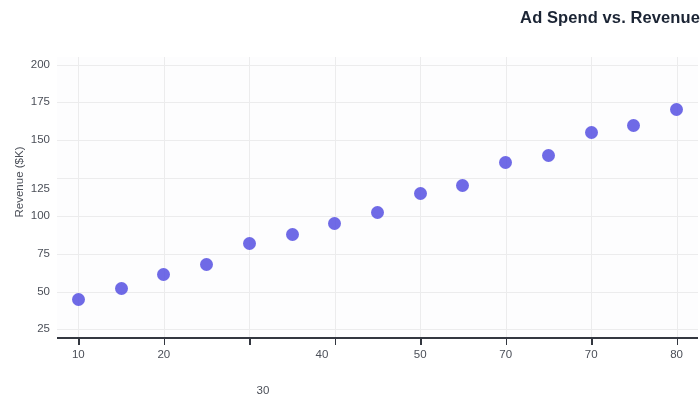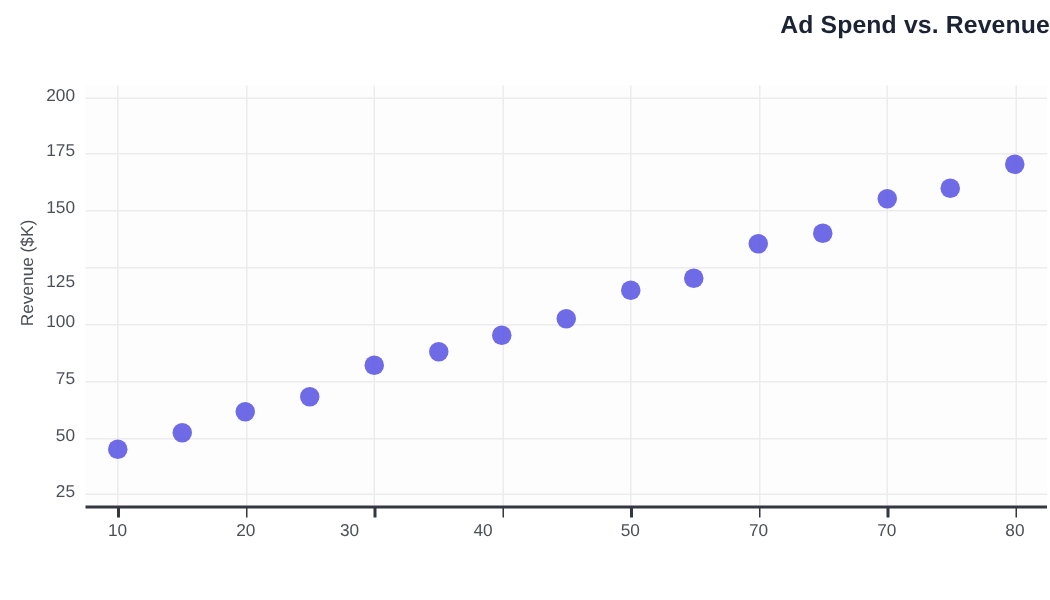--- a/index.html
+++ b/index.html
@@ -198,21 +198,21 @@
       <div class="ytick-label" style="top: 247.757px;">75</div>
       <div class="ytick-label" style="top: 209.919px;">100</div>
       <div class="ytick-label" style="top: 183px;">125</div>
       <div class="ytick-label" style="top: 134.243px;">150</div>
       <div class="ytick-label" style="top: 96.4054px;">175</div>
       <div class="ytick-label" style="top: 58.5676px;">200</div>
     </div>
   <div id="xtick-holder">
       <div class="xtick-label" style="left: 78.3667px;">10</div>
       <div class="xtick-label" style="left: 163.833px;">20</div>
-      <div class="xtick-label" style="left: 233px;">30</div>
+      <div class="xtick-label" style="left: 263px; margin-top: 36px;">30</div>
       <div class="xtick-label" style="left: 322px;">40</div>
       <div class="xtick-label" style="left: 420.233px;">50</div>
       <div class="xtick-label" style="left: 505.7px;">70</div>
       <div class="xtick-label" style="left: 591.167px;">70</div>
       <div class="xtick-label" style="left: 676.633px;">80</div>
     </div>
 
   <div id="y-axis-label">Revenue ($K)</div>
 
 </div>

